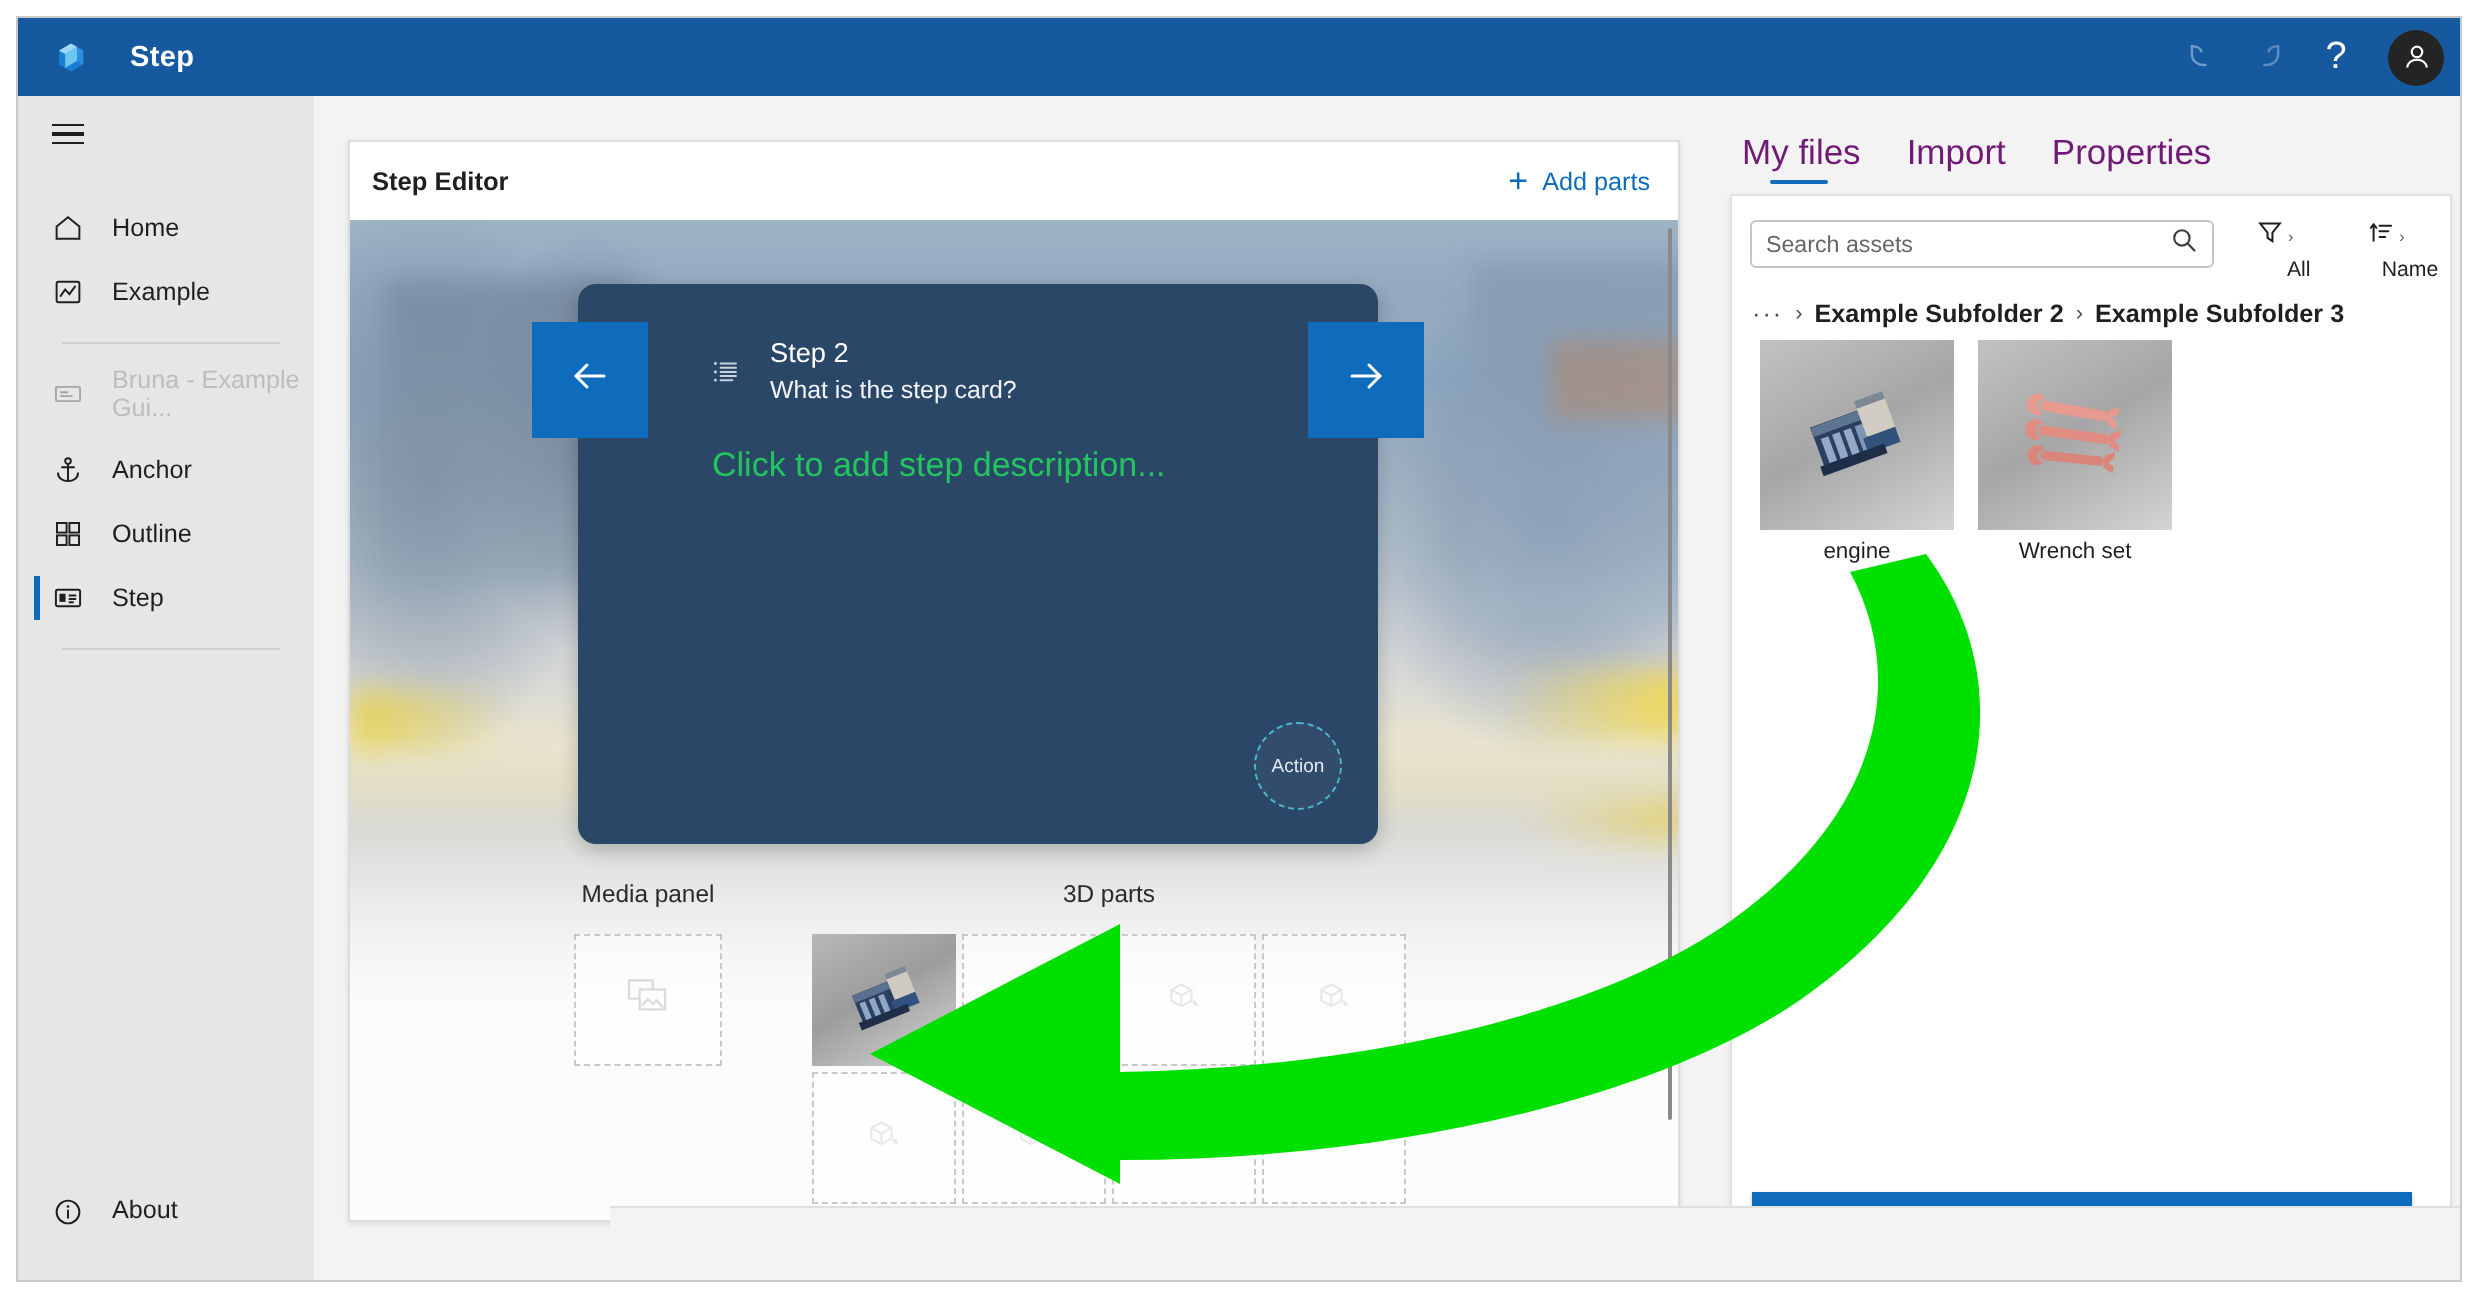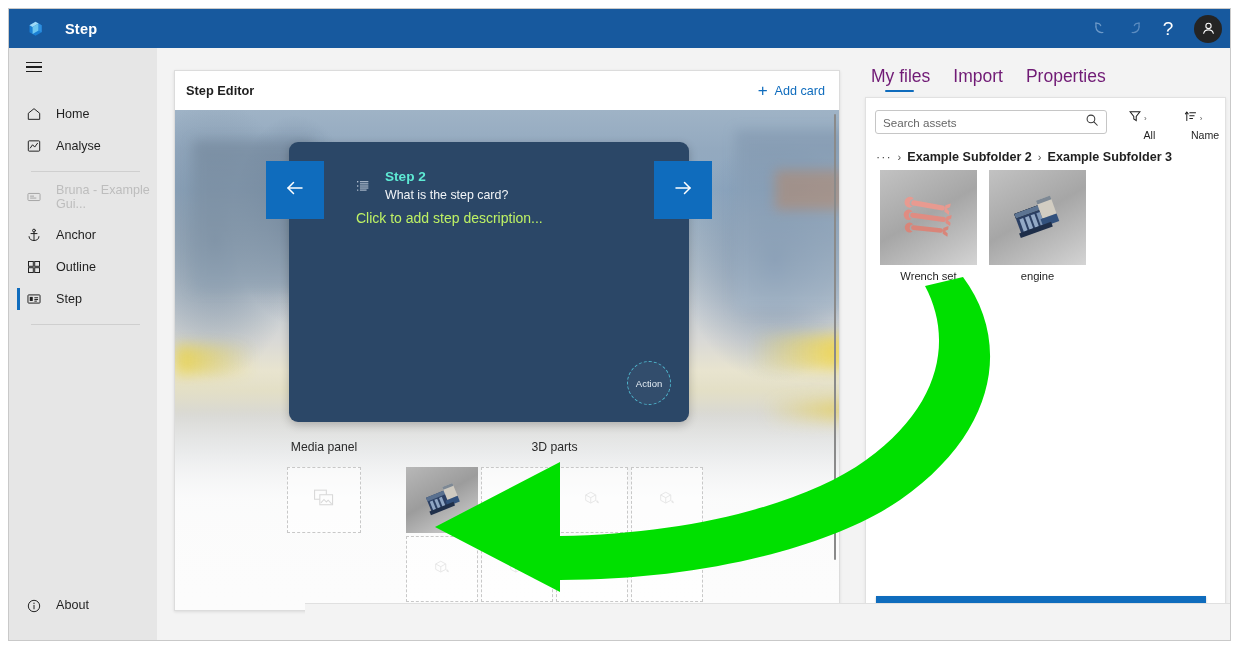--- a/index.html
+++ b/index.html
@@ -200,29 +200,29 @@
     color: #ffffff;
   }
   .nav-arrow.prev { left: -23px; }
   .nav-arrow.next { right: -23px; }
   .card-list-icon {
     position: absolute; left: 66px; top: 36px;
     width: 16px; height: 16px; color: #c8d3e0;
   }
   .card-step-label {
     position: absolute; left: 96px; top: 27px;
-    color: #5eead4; font-size: 13.6px; font-weight: bold;
+    color: #ffffff; font-size: 13.6px; font-weight: normal;
   }
   .card-step-title {
     position: absolute; left: 96px; top: 46px;
     color: #f2f5f8; font-size: 12.4px;
   }
   .card-desc {
-    position: absolute; left: 67px; top: 68px;
-    color: #bef264; font-size: 14px;
+    position: absolute; left: 67px; top: 81px;
+    color: #22c55e; font-size: 17px;
   }
   .action-btn {
     position: absolute; right: 18px; bottom: 17px;
     width: 44px; height: 44px; border-radius: 50%;
     border: 1.4px dashed #4fb8cf;
     display: flex; align-items: center; justify-content: center;
     color: #e3ecf3; font-size: 9.5px;
     background: rgba(255,255,255,.035);
   }
 
@@ -434,21 +434,21 @@
         <span>Home</span>
       </div>
 
       <div class="nav-item">
         <span class="nav-ico">
           <svg width="16" height="16" viewBox="0 0 18 18" fill="none" stroke="#1f1f1f" stroke-width="1.1">
             <rect x="2.6" y="3.2" width="12.8" height="11.6" rx="1"></rect>
             <path d="M4.6 11.6 L7.4 7.6 L9.8 10.2 L13.2 5.6"></path>
           </svg>
         </span>
-        <span>Analyse</span>
+        <span>Example</span>
       </div>
 
       <div class="nav-sep"></div>
 
       <div class="nav-item dim">
         <span class="nav-ico">
           <svg width="16" height="16" viewBox="0 0 18 18" fill="none" stroke="#1f1f1f" stroke-width="1.1">
             <rect x="2.2" y="5" width="13.6" height="8" rx="1"></rect>
             <path d="M4.6 8 L9 8 M4.6 10.2 L11.6 10.2"></path>
           </svg>
@@ -508,21 +508,21 @@
       </div>
     </div>
 
     <div class="workspace">
 
       <div class="editor-panel">
         <div class="editor-head">
           <div class="editor-title">Step Editor</div>
           <div class="add-step">
             <span class="plus">+</span>
-            <span>Add card</span>
+            <span>Add parts</span>
           </div>
         </div>
 
         <div class="canvas">
           <div class="photo"></div>
           <div class="photo-shelf" style="left:18px;top:30px;width:120px;height:150px;background:linear-gradient(180deg,#6f8296,#8fa2b4);"></div>
           <div class="photo-shelf" style="left:560px;top:20px;width:110px;height:180px;background:linear-gradient(180deg,#7d93ab,#a8bacb);"></div>
           <div class="photo-shelf" style="left:600px;top:60px;width:70px;height:40px;background:#cf7a3d;opacity:.35;"></div>
           <div class="photo-yellow-l"></div>
           <div class="photo-yellow-r"></div>
@@ -709,20 +709,41 @@
             <span class="dots">···</span>
             <span class="sep">›</span>
             <span>Example Subfolder 2</span>
             <span class="sep">›</span>
             <span>Example Subfolder 3</span>
           </div>
 
           <div class="asset-grid">
             <div class="asset">
               <div class="asset-thumb">
+                <svg width="62" height="56" viewBox="0 0 62 56">
+                  <g transform="rotate(-20 31 28)">
+                    <rect x="10" y="16" width="26" height="22" fill="#2b3f63"></rect>
+                    <rect x="10" y="16" width="26" height="5" fill="#5a7falpha"></rect>
+                    <rect x="10" y="16" width="26" height="5" fill="#5d7492"></rect>
+                    <rect x="13" y="23" width="4" height="13" fill="#93a9c6"></rect>
+                    <rect x="19" y="23" width="4" height="13" fill="#93a9c6"></rect>
+                    <rect x="25" y="23" width="4" height="13" fill="#93a9c6"></rect>
+                    <rect x="31" y="23" width="4" height="13" fill="#7e96b6"></rect>
+                    <rect x="35" y="11" width="15" height="19" fill="#d2cdc2"></rect>
+                    <rect x="35" y="11" width="15" height="4" fill="#7d8894"></rect>
+                    <rect x="33" y="30" width="17" height="8" fill="#32517d"></rect>
+                    <rect x="8" y="36" width="34" height="5" fill="#1e2e49"></rect>
+                  </g>
+                </svg>
+              </div>
+              <div class="asset-name">engine</div>
+            </div>
+
+            <div class="asset">
+              <div class="asset-thumb">
                 <svg width="64" height="56" viewBox="0 0 64 56">
                   <g fill="#e89a90">
                     <g transform="rotate(10 32 16)">
                       <rect x="14" y="13" width="34" height="5.2" rx="2.4"></rect>
                       <path d="M14 10.4 a5.4 5.4 0 1 0 0 10.4 l2 -1.6 a3.4 3.4 0 1 1 0 -7.2 Z"></path>
                       <path d="M48 12.4 l5 -2.6 l0 3.6 l-3 2.2 l3 2.2 l0 3.6 l-5 -2.6 Z"></path>
                     </g>
                     <g transform="rotate(8 32 28)" fill="#e08c82">
                       <rect x="13" y="25" width="36" height="5" rx="2.3"></rect>
                       <path d="M13 22.6 a5.2 5.2 0 1 0 0 10 l2 -1.6 a3.3 3.3 0 1 1 0 -6.9 Z"></path>
@@ -731,41 +752,20 @@
                     <g transform="rotate(6 32 40)" fill="#d98579">
                       <rect x="14" y="37" width="32" height="4.6" rx="2.2"></rect>
                       <path d="M14 34.8 a5 5 0 1 0 0 9.6 l1.9 -1.5 a3.2 3.2 0 1 1 0 -6.6 Z"></path>
                       <path d="M46 36.4 l5 -2.4 l0 3.4 l-2.9 2 l2.9 2 l0 3.4 l-5 -2.4 Z"></path>
                     </g>
                   </g>
                 </svg>
               </div>
               <div class="asset-name">Wrench set</div>
             </div>
-
-            <div class="asset">
-              <div class="asset-thumb">
-                <svg width="62" height="56" viewBox="0 0 62 56">
-                  <g transform="rotate(-20 31 28)">
-                    <rect x="10" y="16" width="26" height="22" fill="#2b3f63"></rect>
-                    <rect x="10" y="16" width="26" height="5" fill="#5a7falpha"></rect>
-                    <rect x="10" y="16" width="26" height="5" fill="#5d7492"></rect>
-                    <rect x="13" y="23" width="4" height="13" fill="#93a9c6"></rect>
-                    <rect x="19" y="23" width="4" height="13" fill="#93a9c6"></rect>
-                    <rect x="25" y="23" width="4" height="13" fill="#93a9c6"></rect>
-                    <rect x="31" y="23" width="4" height="13" fill="#7e96b6"></rect>
-                    <rect x="35" y="11" width="15" height="19" fill="#d2cdc2"></rect>
-                    <rect x="35" y="11" width="15" height="4" fill="#7d8894"></rect>
-                    <rect x="33" y="30" width="17" height="8" fill="#32517d"></rect>
-                    <rect x="8" y="36" width="34" height="5" fill="#1e2e49"></rect>
-                  </g>
-                </svg>
-              </div>
-              <div class="asset-name">engine</div>
-            </div>
           </div>
 
           <div class="import-btn">
             <span>Import</span>
           </div>
         </div>
       </div>
 
       <div class="statusbar">
         

